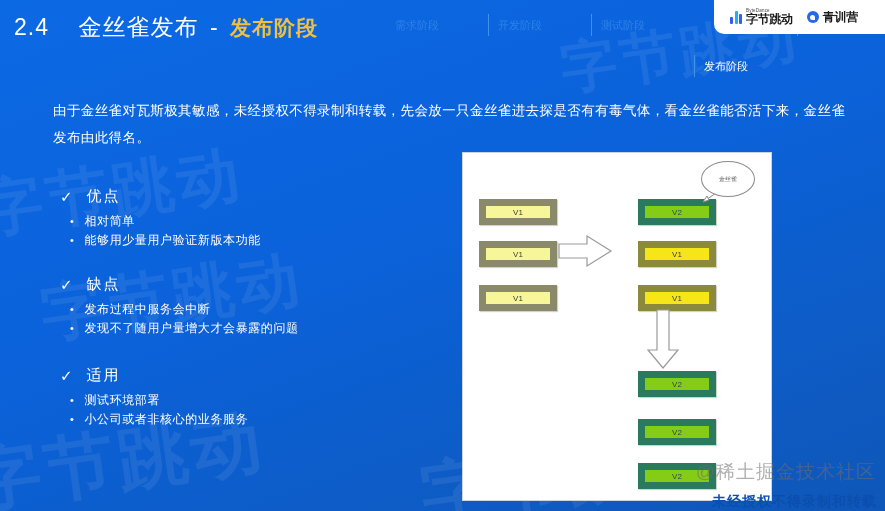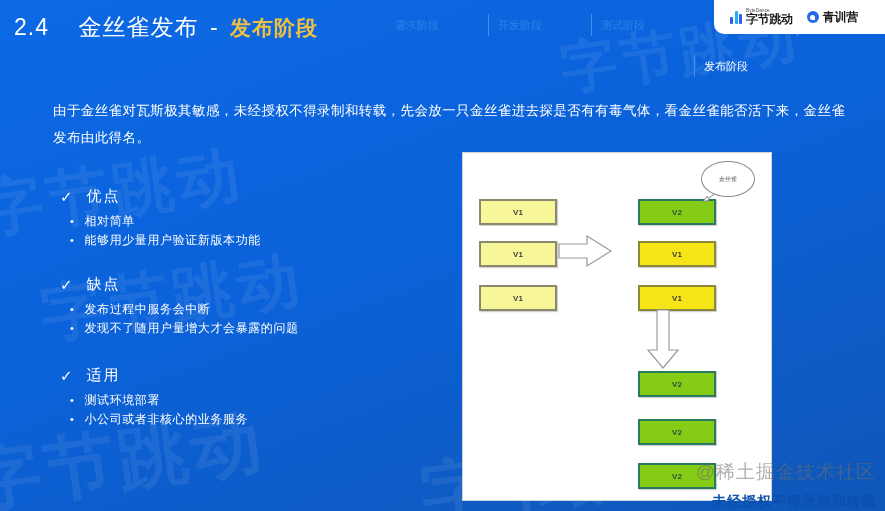--- a/index.html
+++ b/index.html
@@ -174,28 +174,27 @@
     width: 310px;
     height: 349px;
     background: #ffffff;
     border: 1px solid #cfd4da;
     box-sizing: border-box;
     overflow: hidden;
   }
   .node {
     position: absolute;
     box-sizing: border-box;
-    border: 2px solid #6d28d9;
+    border: 7px solid #6d28d9;
     font-size: 8px;
     color: #3b3b3b;
     display: flex;
     align-items: center;
     justify-content: center;
     box-shadow: 1px 1px 1px rgba(0,0,0,0.18);
-    font-weight: bold;
   }
   .node.v1-pale { background: #f7f79a; border-color: #8a8a6a; }
   .node.v1-bright { background: #f7e617; border-color: #8a8a3a; }
   .node.v2-green { background: #84cc16; border-color: #2a7a5e; color: #2d4a3e; }
 
   
   .arrow-right {
     position: absolute;
     left: 94px;
     top: 80px;

